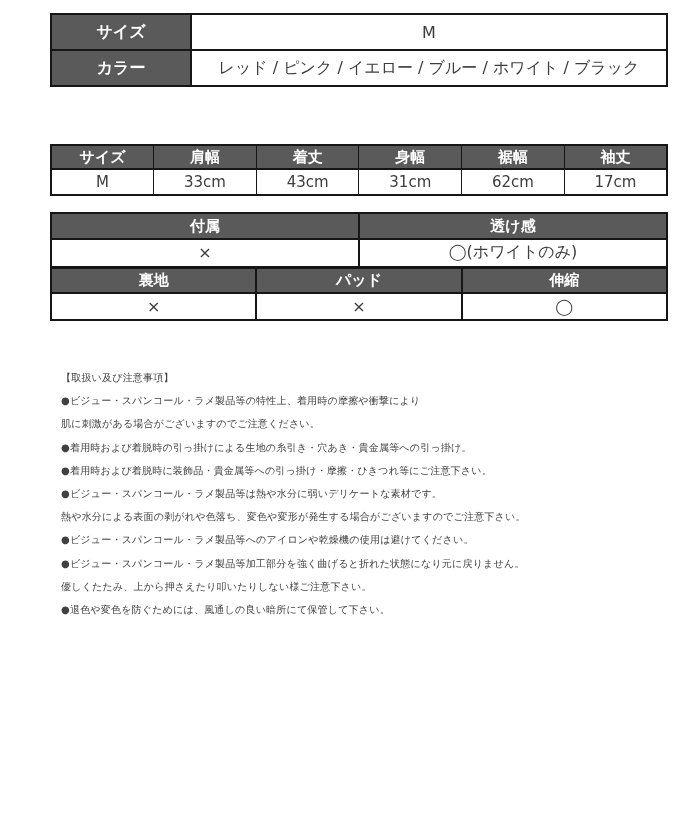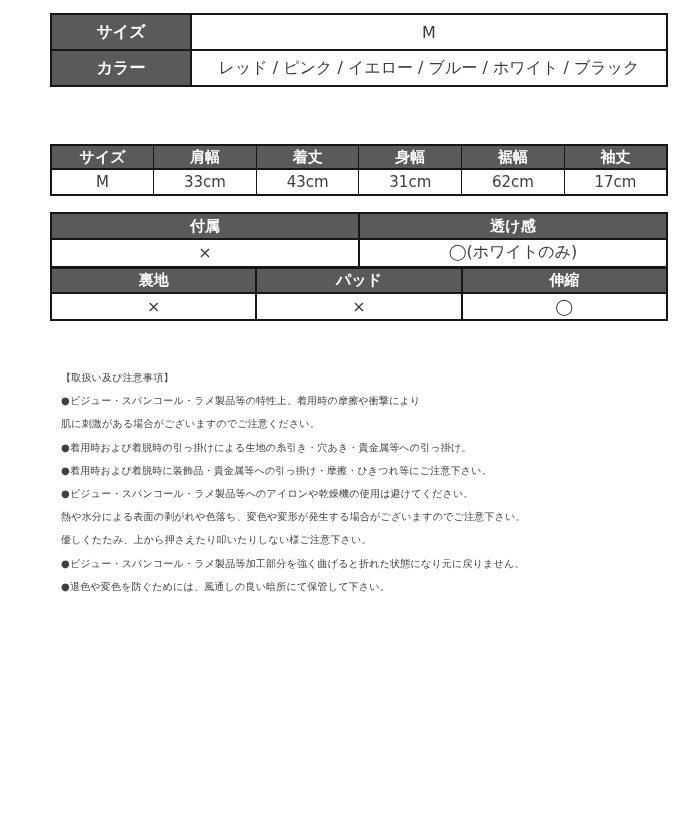--- a/index.html
+++ b/index.html
@@ -135,20 +135,21 @@
       </tr>
     </tbody>
   </table>
 
   <div class="notes">
     <div class="line">【取扱い及び注意事項】</div>
     <div class="line">●ビジュー・スパンコール・ラメ製品等の特性上、着用時の摩擦や衝撃により</div>
     <div class="line">肌に刺激がある場合がございますのでご注意ください。</div>
     <div class="line">●着用時および着脱時の引っ掛けによる生地の糸引き・穴あき・貴金属等への引っ掛け。</div>
     <div class="line">●着用時および着脱時に装飾品・貴金属等への引っ掛け・摩擦・ひきつれ等にご注意下さい。</div>
+    <div class="line">●ビジュー・スパンコール・ラメ製品等は熱や水分に弱いデリケートな素材です。</div>
+    <div class="line">熱や水分による表面の剥がれや色落ち、変色や変形が発生する場合がございますのでご注意下さい。</div>
     <div class="line">●ビジュー・スパンコール・ラメ製品等へのアイロンや乾燥機の使用は避けてください。</div>
-    <div class="line">熱や水分による表面の剥がれや色落ち、変色や変形が発生する場合がございますのでご注意下さい。</div>
+    <div class="line">●ビジュー・スパンコール・ラメ製品等加工部分を強く曲げると折れた状態になり元に戻りません。</div>
     <div class="line">優しくたたみ、上から押さえたり叩いたりしない様ご注意下さい。</div>
-    <div class="line">●ビジュー・スパンコール・ラメ製品等加工部分を強く曲げると折れた状態になり元に戻りません。</div>
     <div class="line">●退色や変色を防ぐためには、風通しの良い暗所にて保管して下さい。</div>
   </div>
 
 </div>
 
 </body></html>

